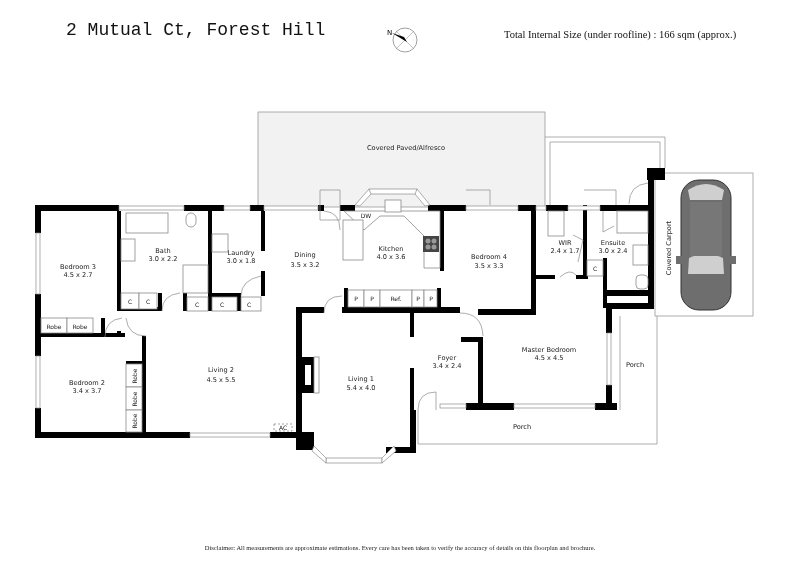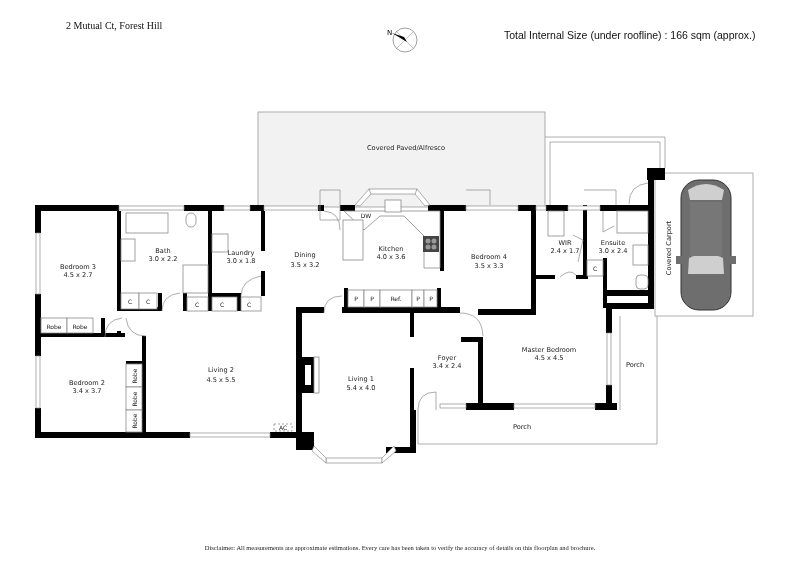--- a/index.html
+++ b/index.html
@@ -1,18 +1,18 @@
 <!DOCTYPE html>
 <html><head>
 <meta charset="utf-8">
 <style>
   html, body { margin: 0; padding: 0; background: #ffffff; }
   body { width: 800px; height: 566px; position: relative; overflow: hidden; font-family: "DejaVu Sans", sans-serif; }
-  .title { position: absolute; left: 66px; top: 20px; font-family: Liberation Serif, serif; font-size: 10px; color: #111; }
-  .size-note { position: absolute; left: 504px; top: 29px; font-family: Liberation Sans, sans-serif; font-size: 10.5px; color: #111; }
+  .title { position: absolute; left: 66px; top: 20px; font-family: Liberation Mono, monospace; font-size: 18px; color: #111; }
+  .size-note { position: absolute; left: 504px; top: 29px; font-family: Liberation Serif, serif; font-size: 10.5px; color: #111; }
   .disclaimer { position: absolute; left: 0; width: 800px; top: 544px; text-align: center; font-family: "Liberation Serif", serif; font-size: 6.5px; color: #222; }
   svg.plan { position: absolute; left: 0; top: 0; }
   .lbl { font-family: "DejaVu Sans", sans-serif; font-size: 6.6px; fill: #222; text-anchor: middle; }
   .small { font-size: 6px; }
   .wall { fill: #000; }
   .thin { fill: none; stroke: #9a9a9a; stroke-width: 0.8; }
   .fix { fill: #fff; stroke: #8a8a8a; stroke-width: 0.8; }
   .win { fill: #fff; stroke: #8c8c8c; stroke-width: 0.7; }
   .door { fill: none; stroke: #8a8a8a; stroke-width: 0.7; }
 </style>

